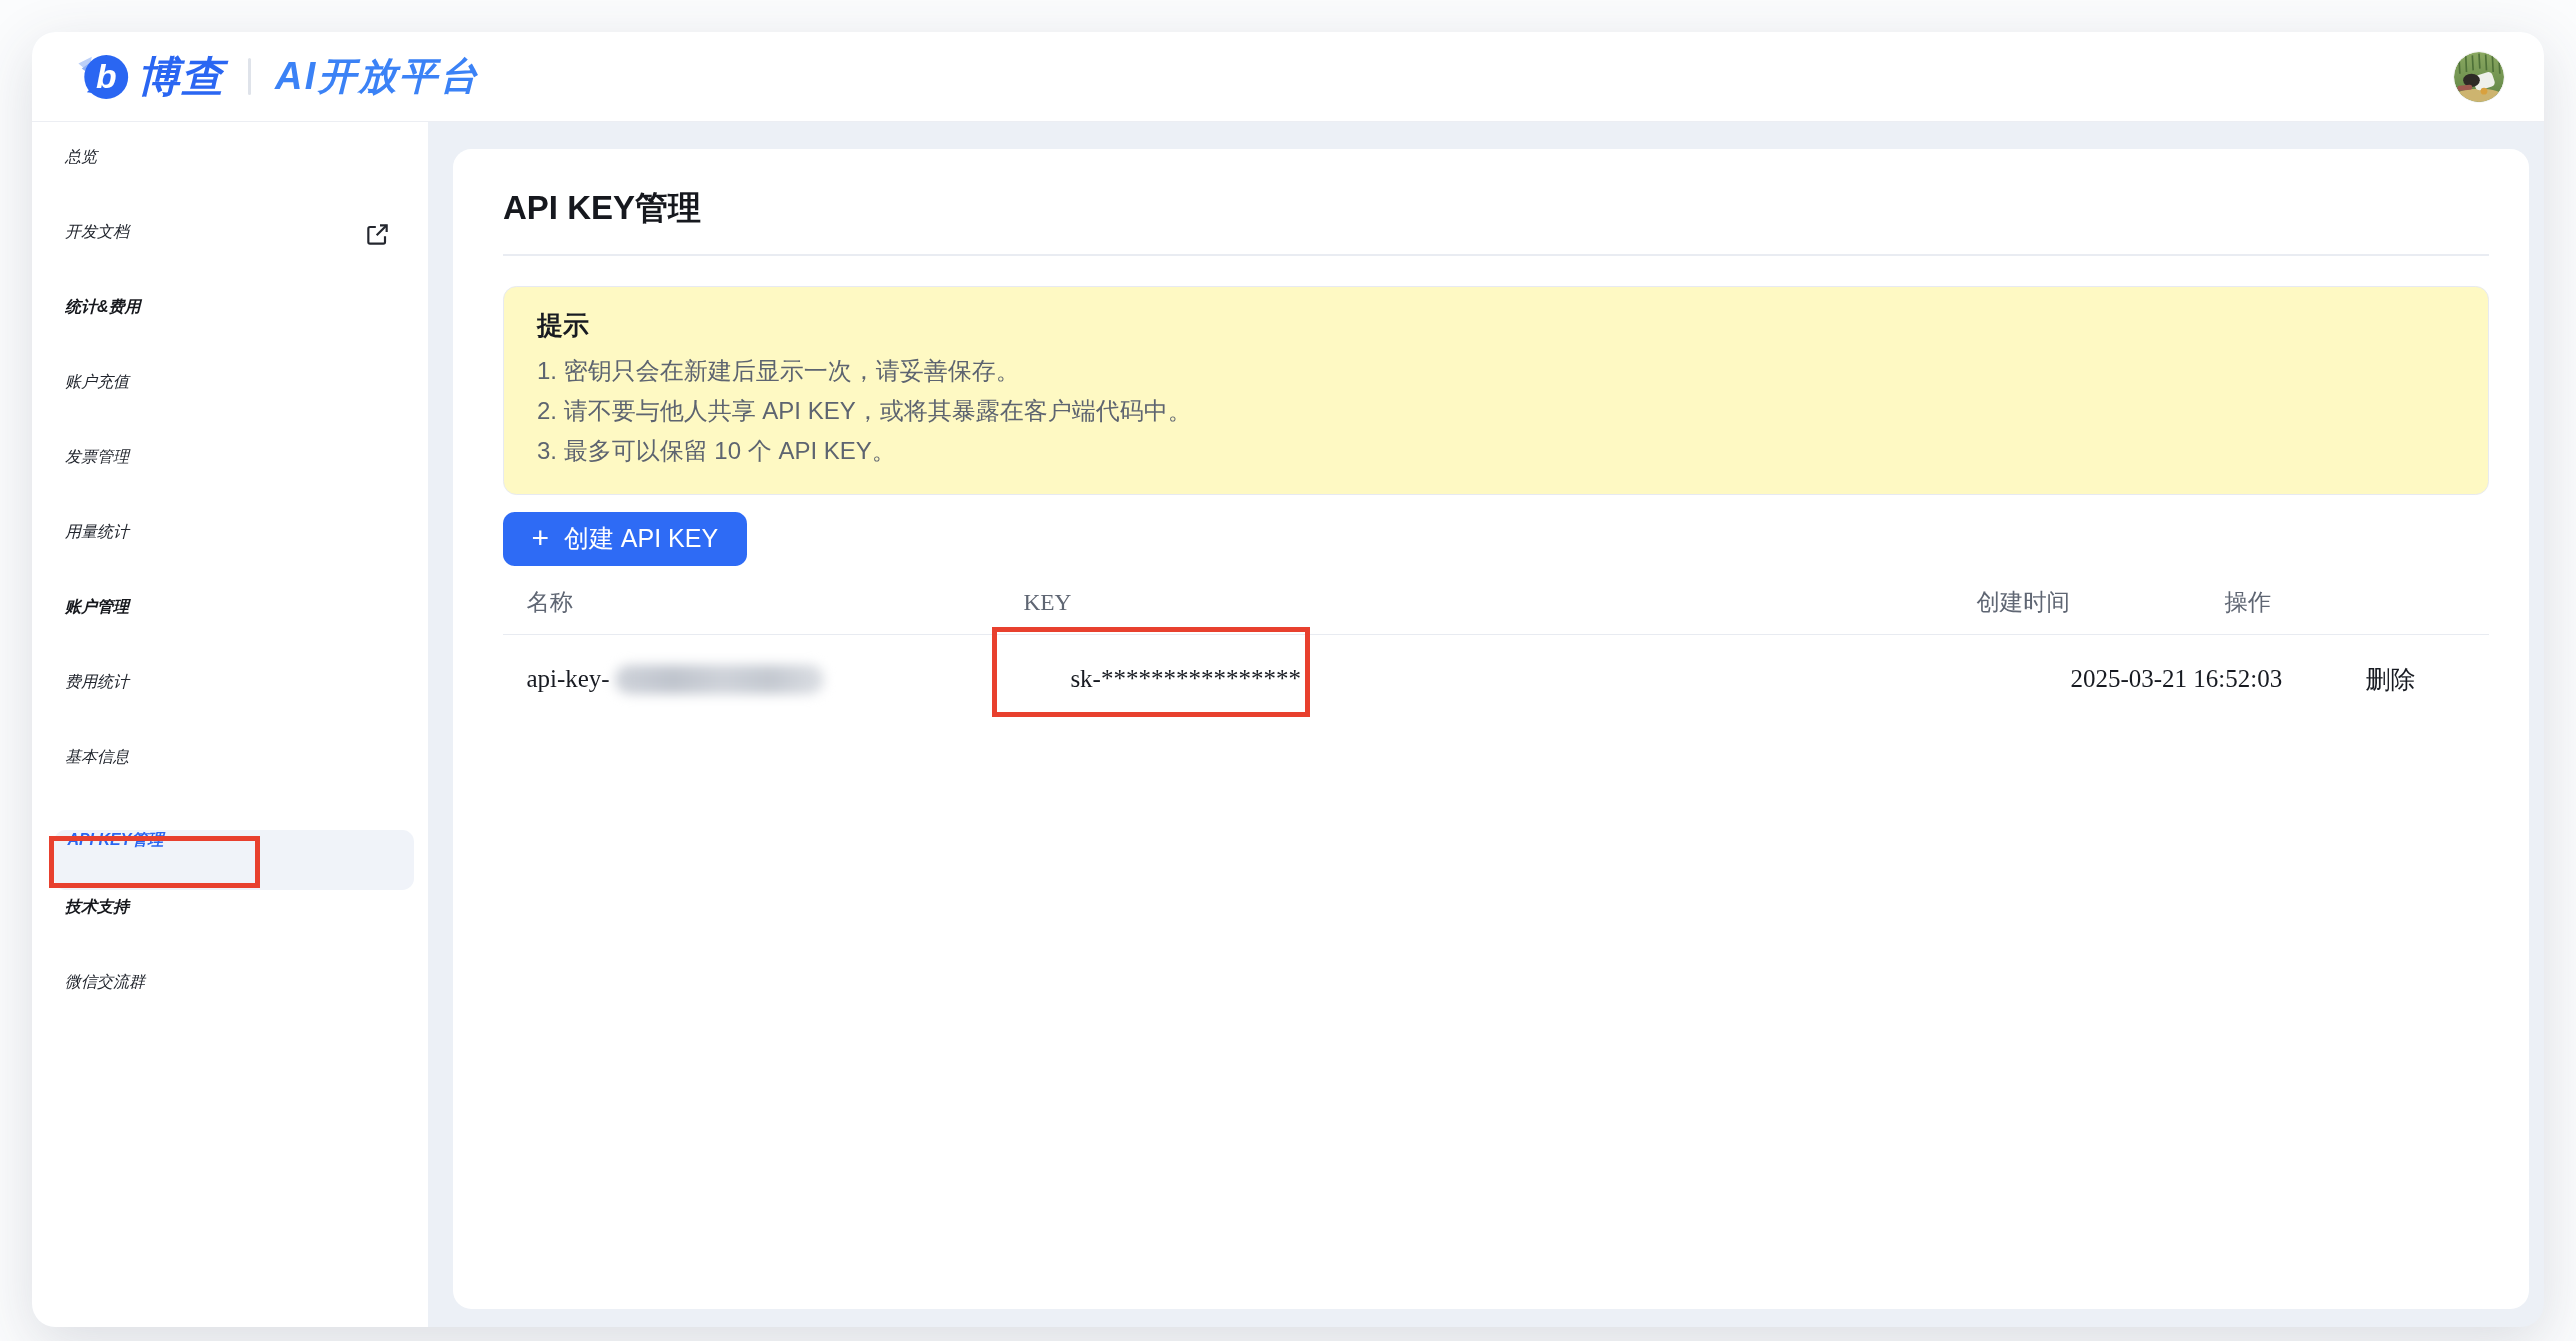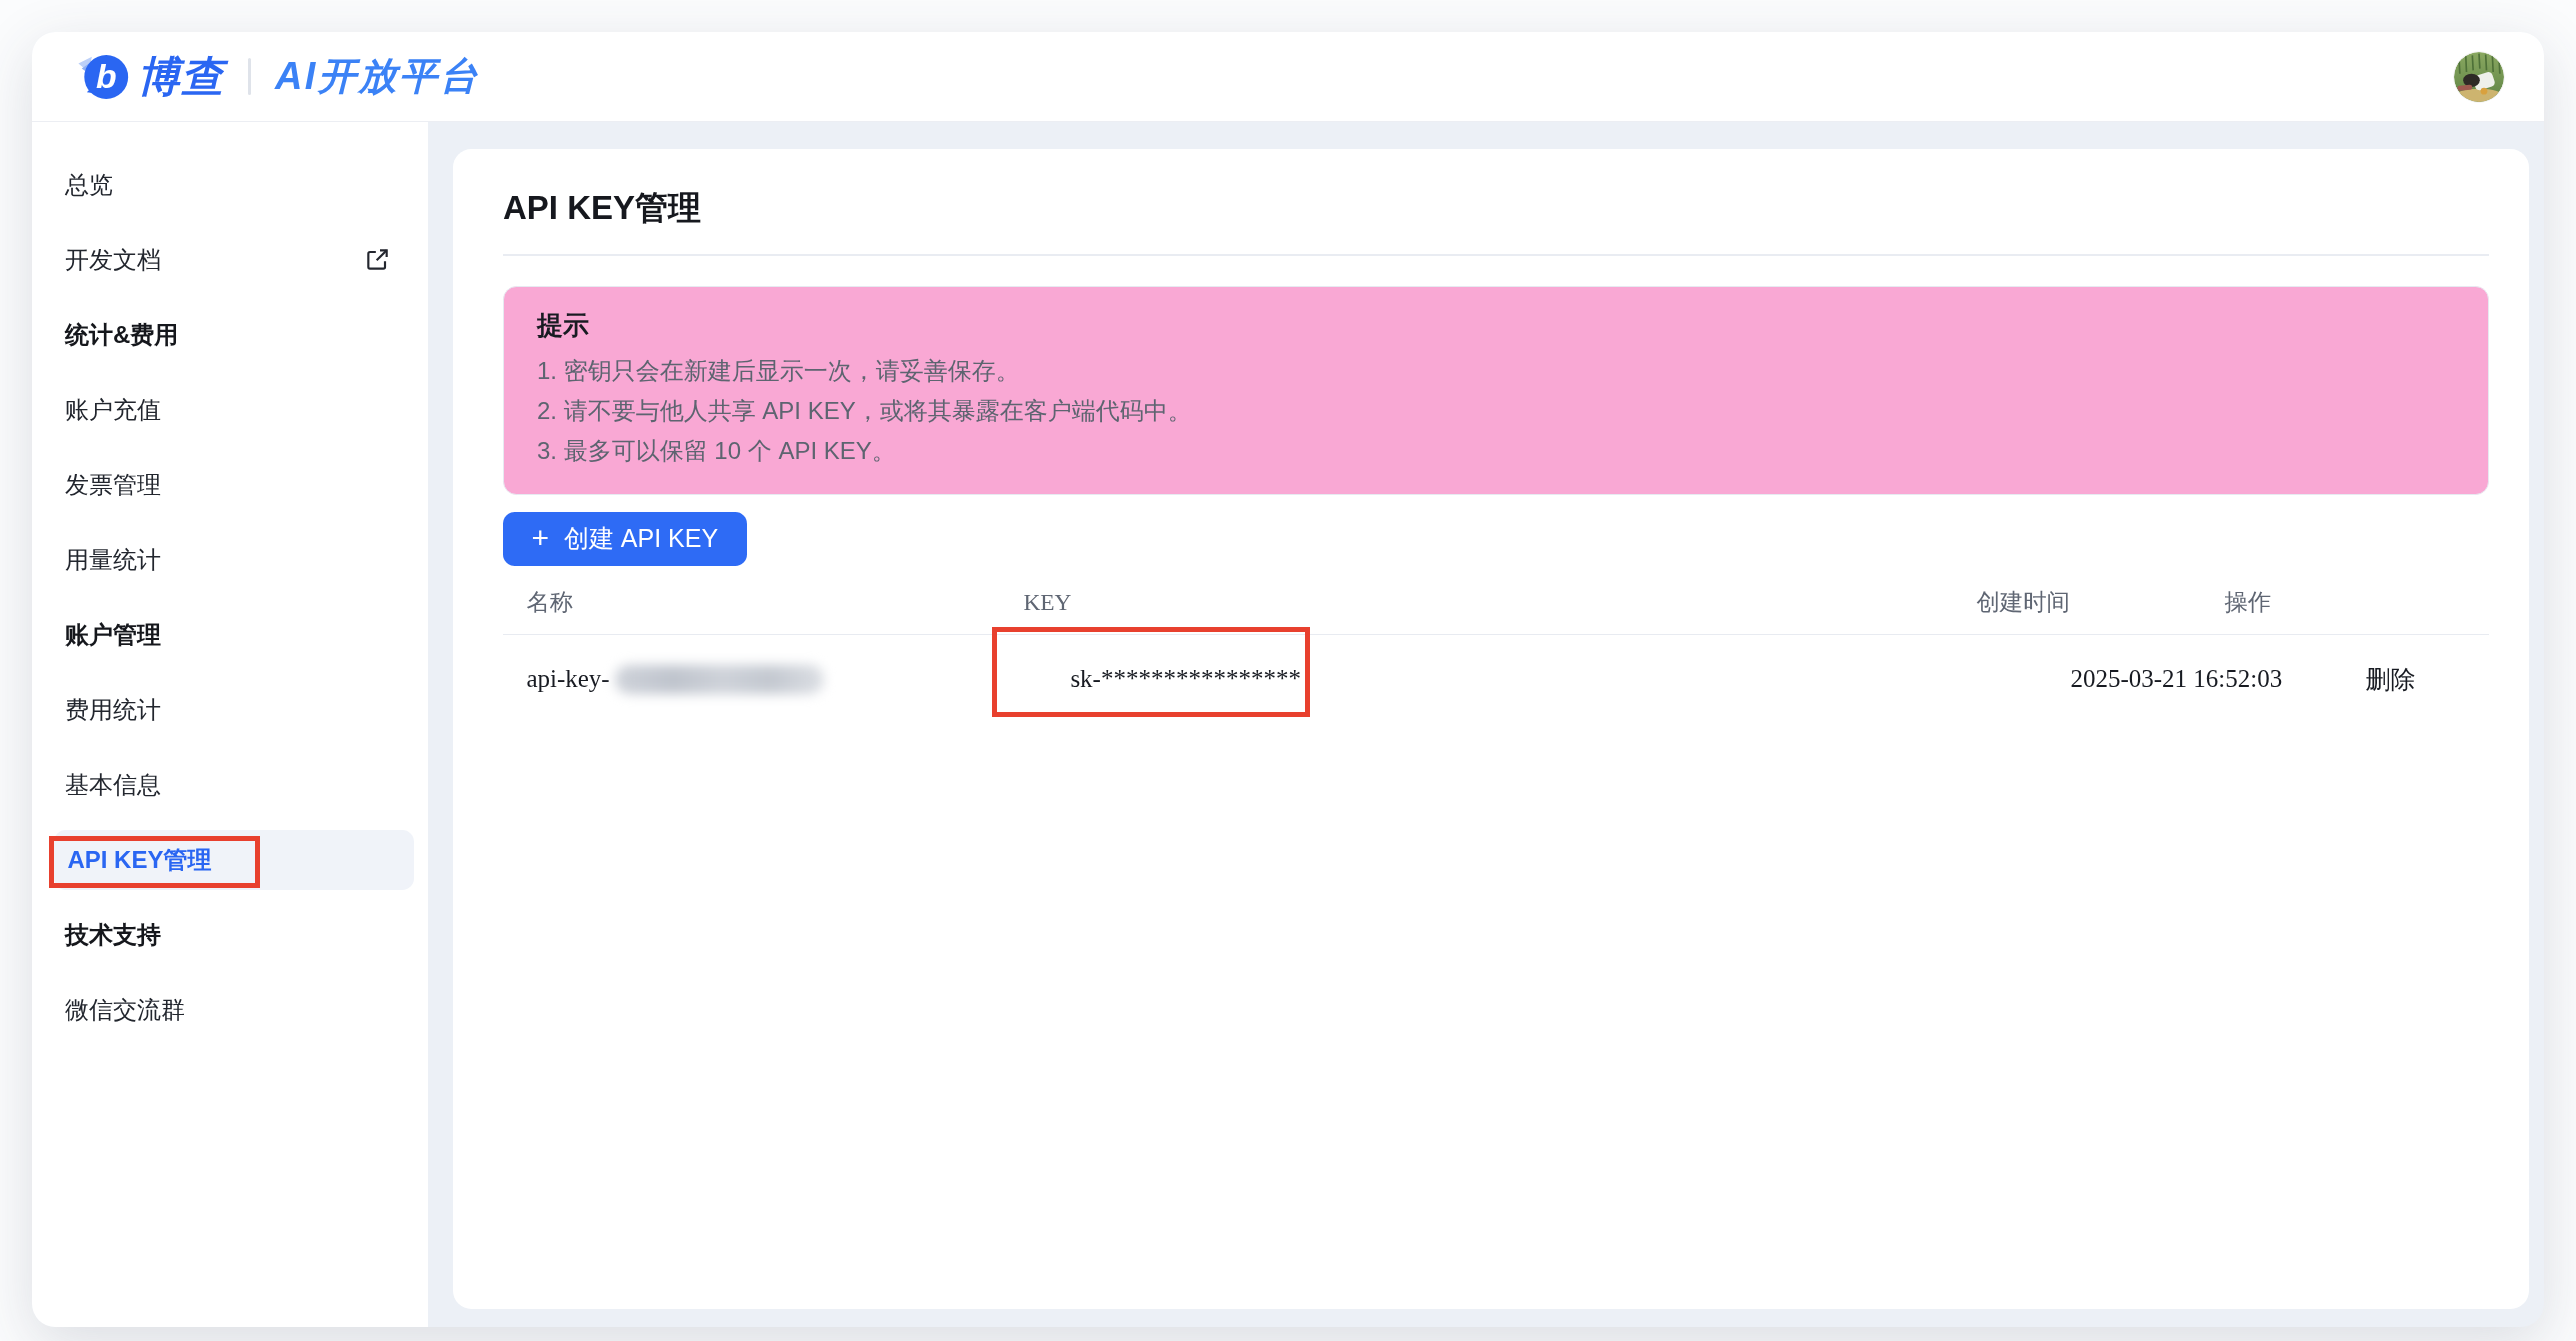--- a/index.html
+++ b/index.html
@@ -43,45 +43,46 @@
     overflow:hidden; cursor:pointer;
     box-shadow:0 0 0 0.8px rgba(0,0,0,0.06);
   }
   
   .body-row { flex:1; display:flex; min-height:0; }
   .sidebar {
     width:396px; background:#fff; flex:0 0 auto;
     padding-top:25px;
   }
   .side-item {
-    height:75px; display:flex; align-items:center;
+    height:75px; display:flex; align-items:flex-start;
     padding:0 38px 0 33px;
-    font-size:24px; color:#22262e; cursor:pointer;
+    font-size:16px; color:#22262e; cursor:pointer;
     justify-content:space-between;
+    font-style:italic;
   }
   .side-item.section { font-weight:700; color:#15171c; cursor:default; }
   .side-item.active {
     height:60px; margin:7.5px 14.2px 7.5px 22px;
     padding:0 13.4px; border-radius:11.7px;
     background:#f0f3f9;
     color:var(--accent, #2a66f2); font-weight:700;
     justify-content:flex-start;
   }
   .ext-icon { width:25px; height:25px; flex:0 0 auto; }
   
   .main-wrap { flex:1; padding:27px 15px 18.4px 25px; min-width:0; }
   .panel {
     background:#fff; border-radius:18.4px; height:100%;
     padding:37px 40px 0 50px;
   }
   .page-title { font-size:33px; font-weight:700; color:#16181e; }
   .title-divider { margin-top:23.4px; height:1.7px; background:#e9ecf2; }
   .notice {
     margin-top:30px;
-    background:#f9a8d4;
+    background:#fef9c3;
     border:1.7px solid #e7eaf1;
     border-radius:13.4px;
     padding:20px 33px 23.4px;
   }
   .notice-title { font-size:26px; font-weight:700; color:#181b22; line-height:37px; }
   .notice-list { margin-top:6.7px; }
   .notice-item { font-size:24px; color:#5d6470; line-height:40px; }
   .create-btn {
     margin-top:16.7px;
     height:54px; padding:0 28.4px;

